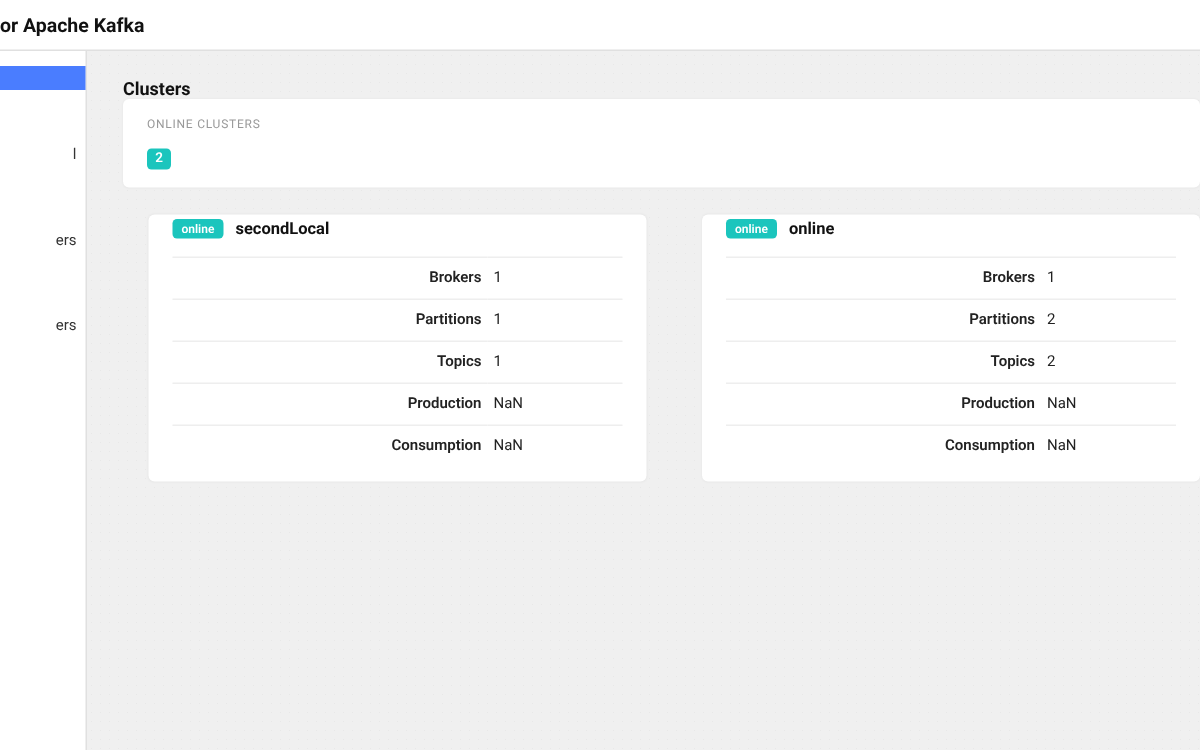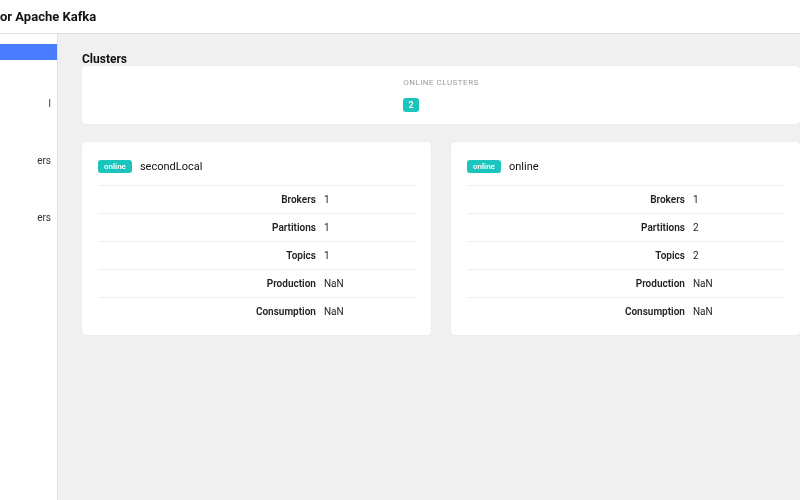--- a/index.html
+++ b/index.html
@@ -61,26 +61,25 @@
 .page-title {
   font-size: 12px;
   font-weight: 700;
   color: #111;
 }
 .stats-bar {
   background: #fff;
   border-radius: 4px;
   padding: 12px 16px;
   display: flex;
-  align-items: center;
+  align-items: flex-end;
   gap: 0;
   margin-bottom: 18px;
   margin-right: 0;
   box-shadow: 0 0 2px rgba(0,0,0,0.05);
-  flex-direction: column;
 }
 .stat-block {
   flex: 1;
 }
 .stat-label {
   font-size: 8px;
   letter-spacing: 0.5px;
   color: #999;
   text-transform: uppercase;
   margin-bottom: 6px;
@@ -116,40 +115,41 @@
   box-shadow: 0 1px 2px rgba(0,0,0,0.2);
 }
 .cluster-grid {
   display: flex;
   gap: 20px;
 }
 .cluster-card {
   flex: 1;
   background: #fff;
   border-radius: 4px;
-  padding: 18px 16px 10px 16px;
+  padding: 3px 16px 10px 16px;
   box-shadow: 0 0 2px rgba(0,0,0,0.05);
+  margin-left: 17px;
 }
 .cluster-head {
   display: flex;
   align-items: center;
   gap: 8px;
   margin-bottom: 12px;
 }
 .status-badge {
   background: #1bc5bd;
   color: #fff;
   font-size: 8px;
   font-weight: 600;
   padding: 2px 6px;
   border-radius: 3px;
 }
 .cluster-name {
   font-size: 11px;
-  font-weight: 400;
+  font-weight: 700;
   color: #111;
 }
 .cluster-table {
   width: 100%;
   border-collapse: collapse;
 }
 .cluster-table tr {
   border-top: 1px solid #eee;
 }
 .cluster-table td {

